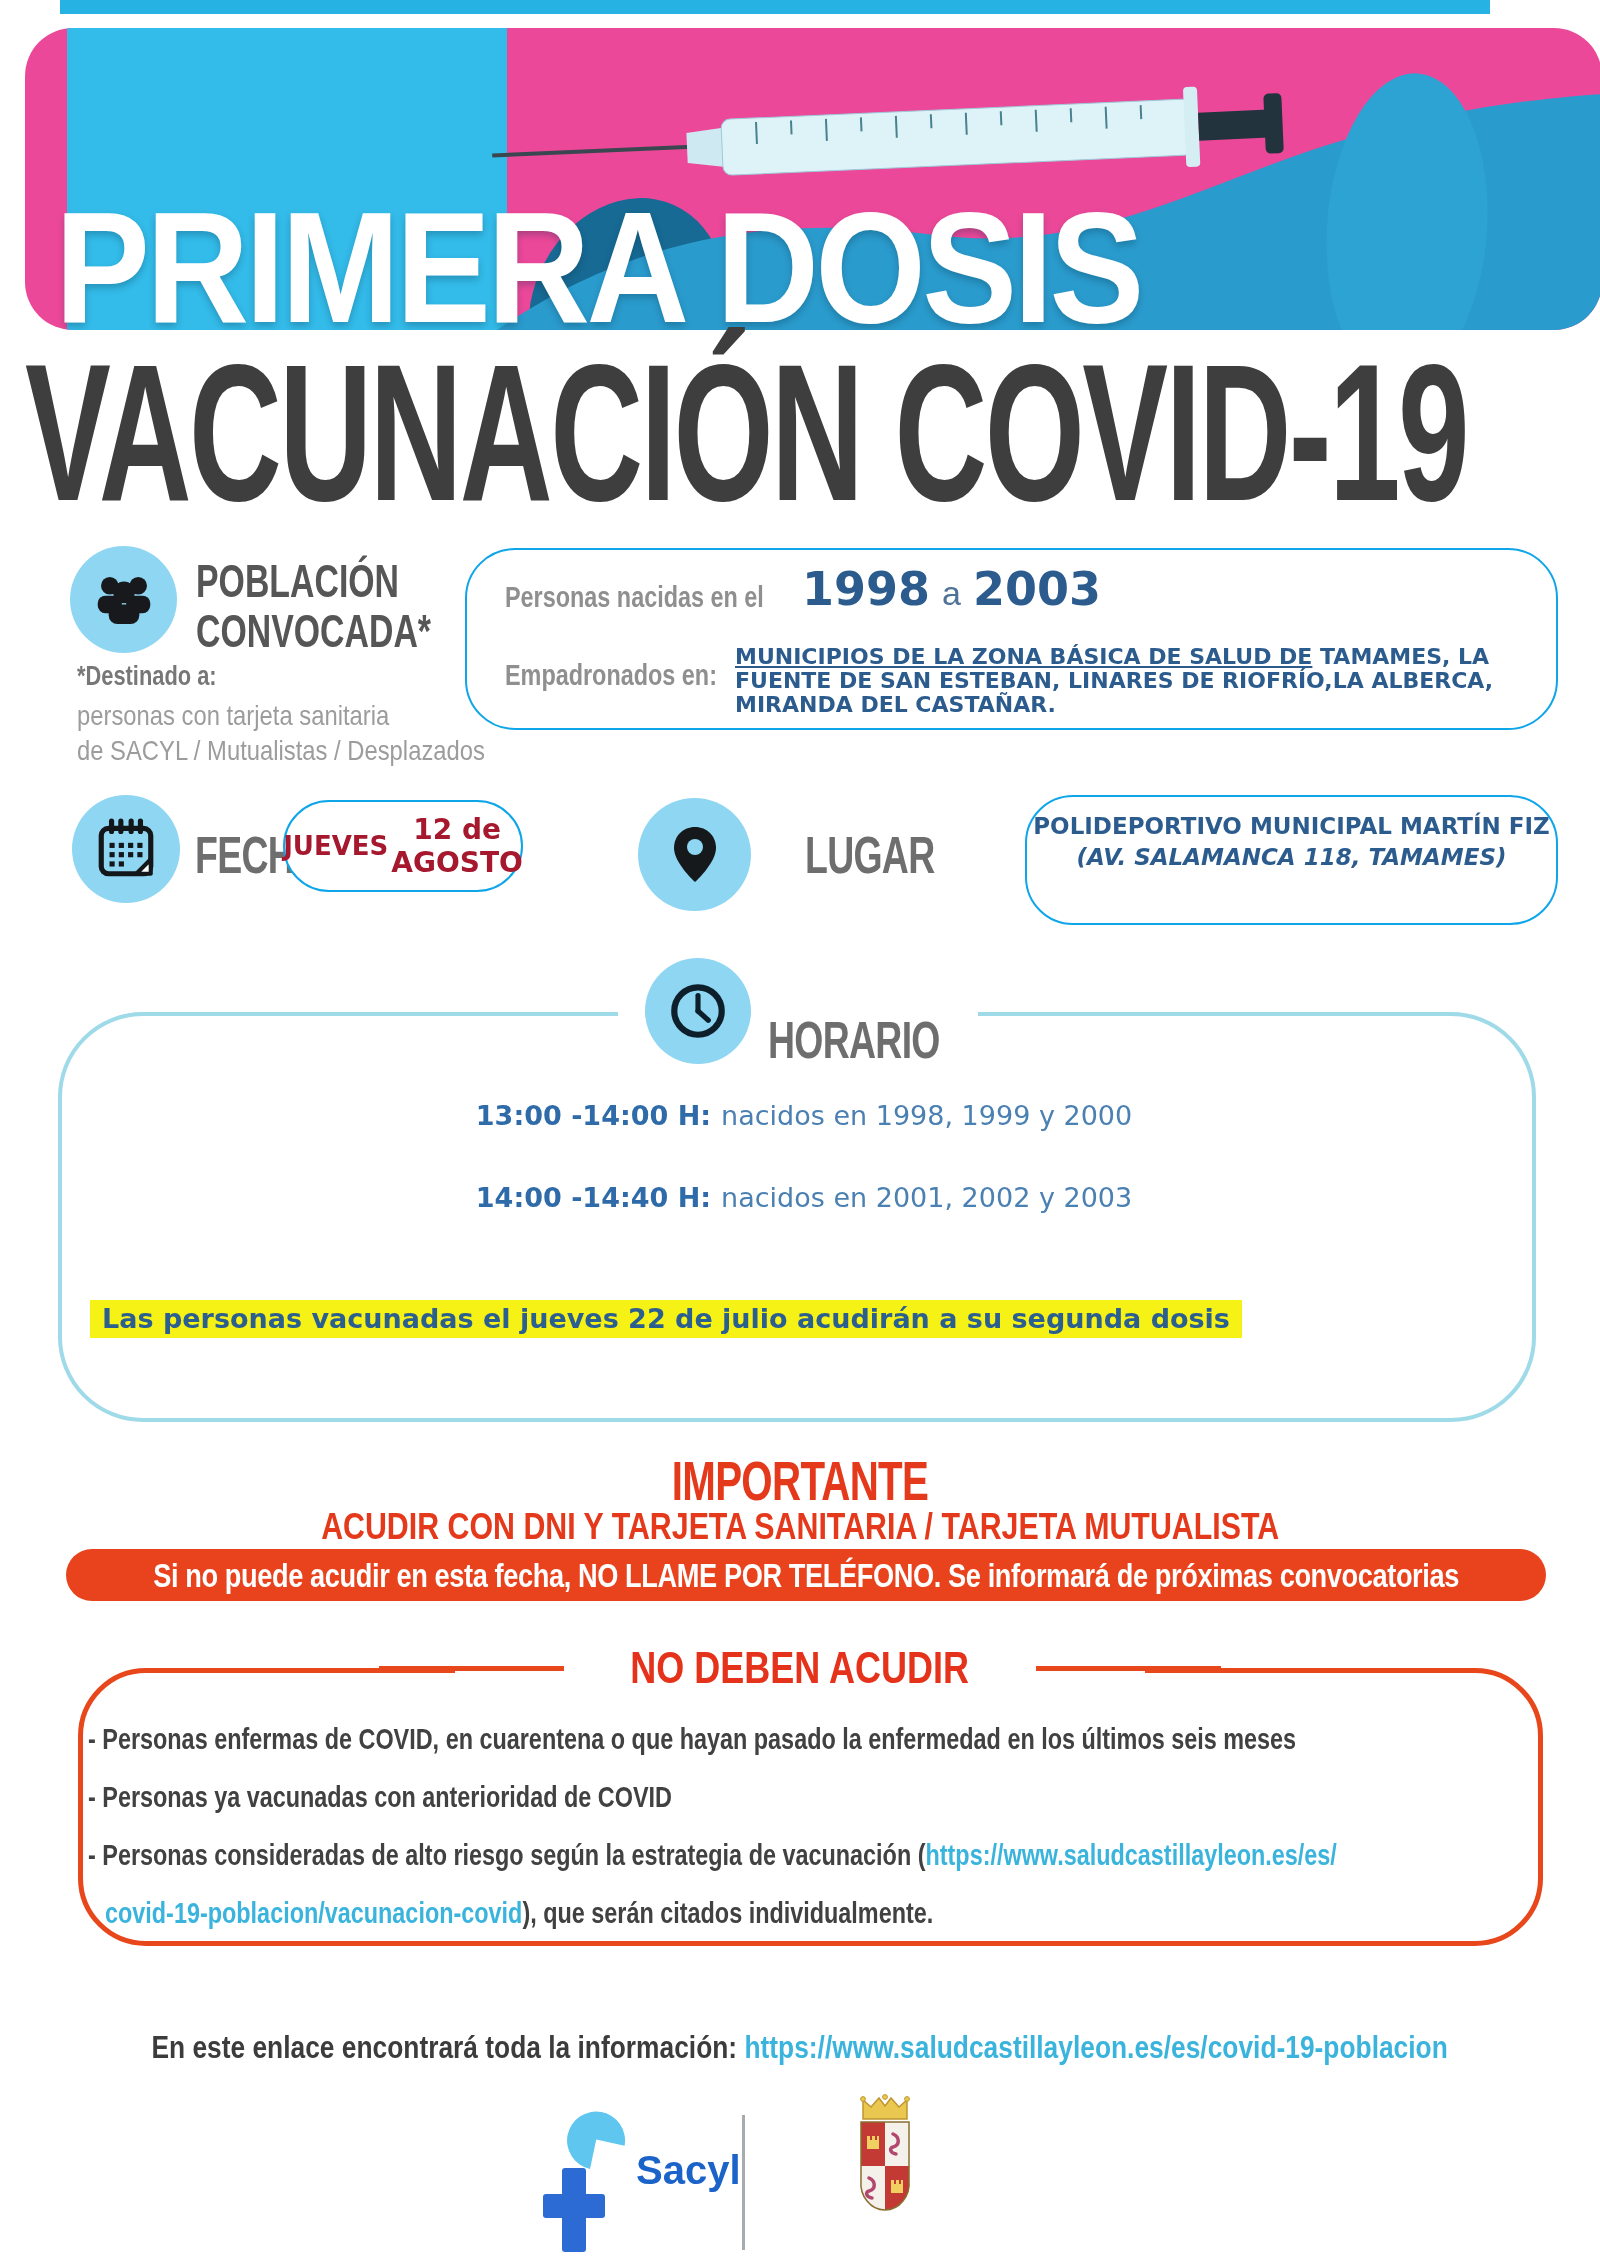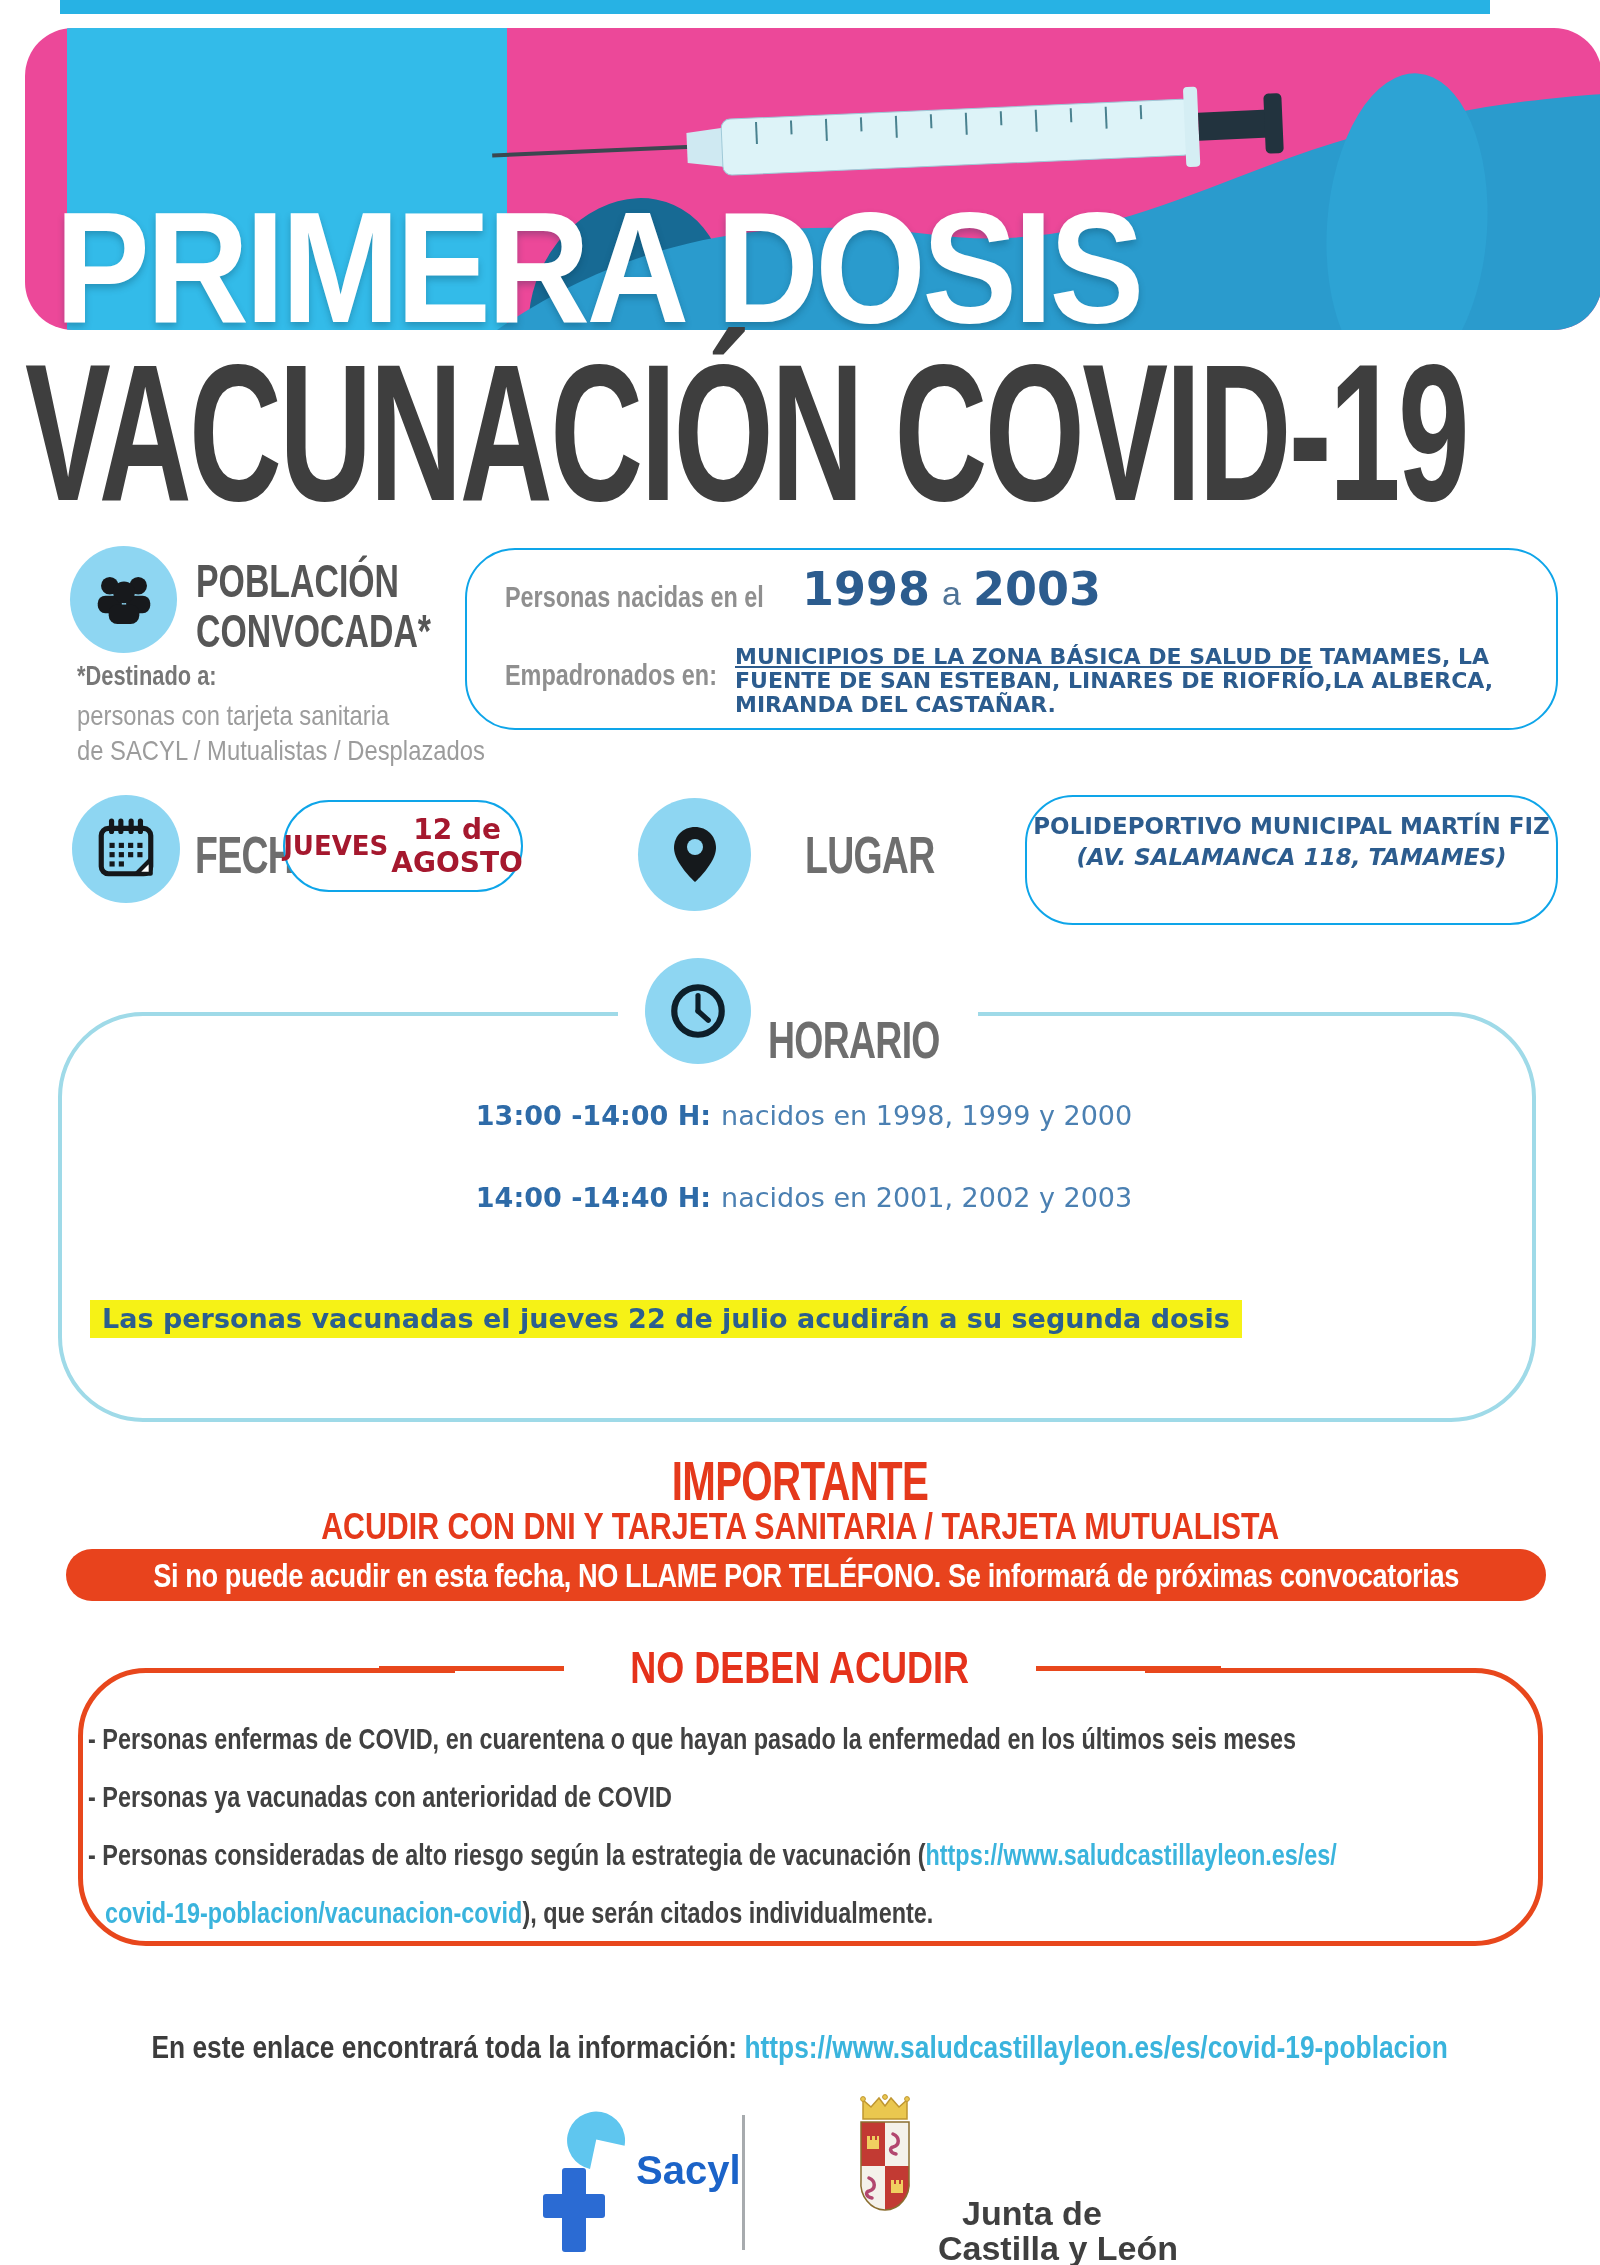--- a/index.html
+++ b/index.html
@@ -286,18 +286,14 @@
           <rect x="50" y="88" width="3" height="4"></rect>
           <rect x="55" y="88" width="2" height="4"></rect>
       </g>
       <g stroke="#b2476f" stroke-width="3.5" fill="none" stroke-linecap="round">
         <path d="M47,42 c7,3 7,11 0,13 c-4,1 -3,6 3,7"></path>
         <path d="M23,86 c7,3 7,11 0,13 c-4,1 -3,6 3,7"></path>
       </g>
     </g>
     <path d="M15 30 H63 V88 A24 27 0 0 1 39 118 A24 27 0 0 1 15 88 Z" fill="none" stroke="#8a6d2f" stroke-width="1.5"></path>
   </svg>
-  <div class="abs junta-text">
-    <div class="l1">Junta de</div>
-    <div>Castilla y León</div>
-  </div>
 
 </div>
 
 </body></html>

